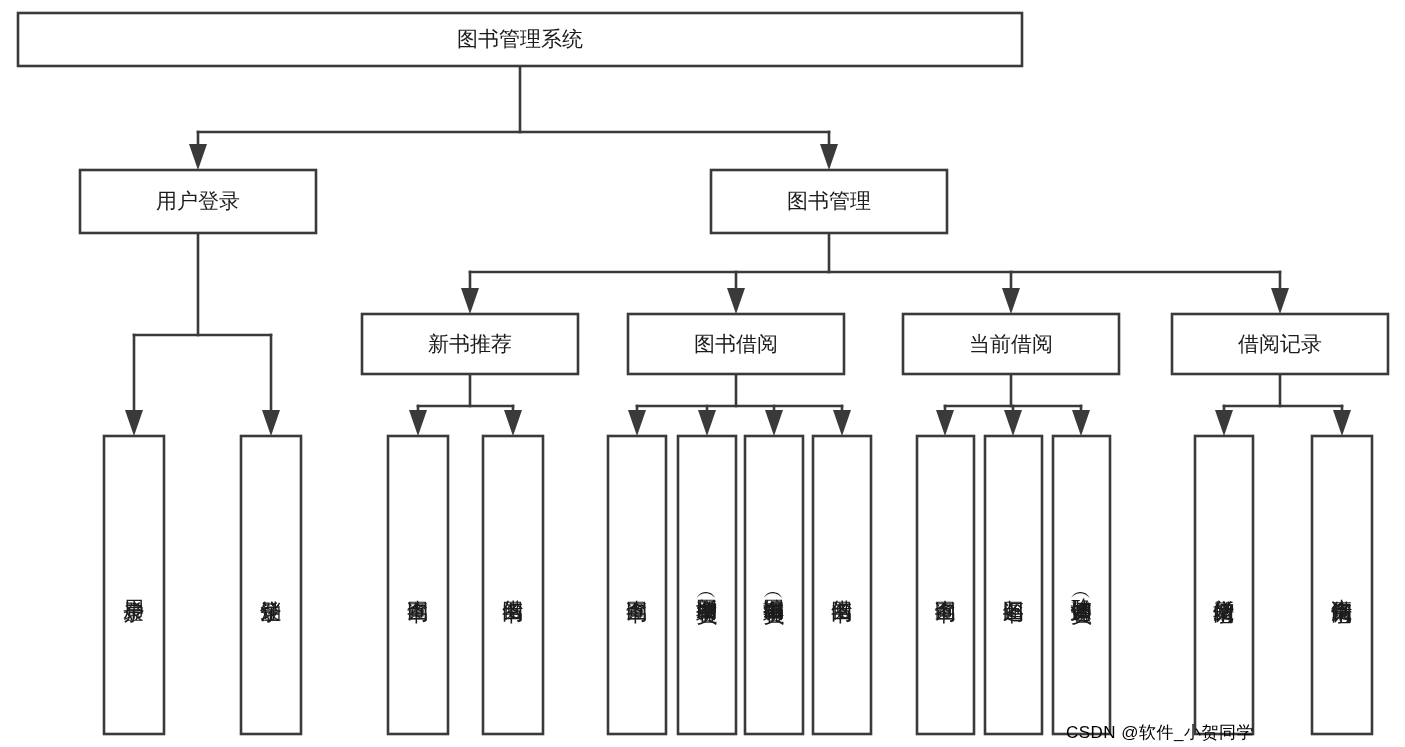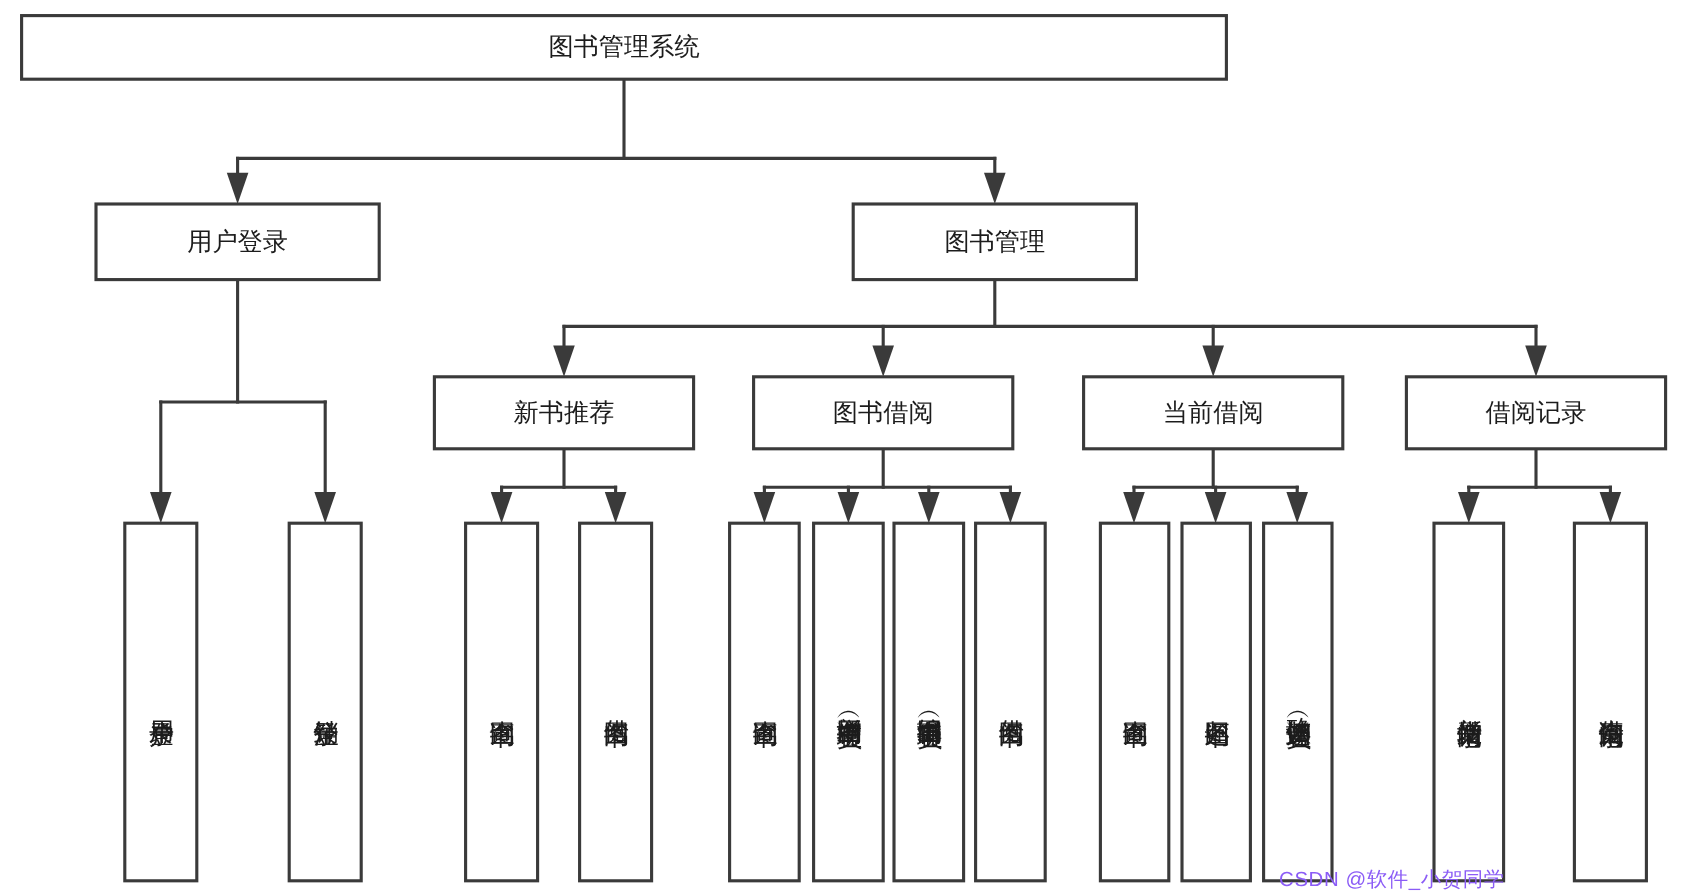--- a/index.html
+++ b/index.html
@@ -66,21 +66,21 @@
     white-space: nowrap;
     pointer-events: none;
     user-select: none;
   }
   .watermark {
     position: absolute;
     right: 8px;
     bottom: 3px;
     font-family: "Liberation Sans", "DejaVu Sans", sans-serif;
     font-size: 17px;
-    color: #8b5cf6;
+    color: #000000;
     letter-spacing: 0.5px;
     white-space: nowrap;
     user-select: none;
     margin-top: 24px;
   }
 </style>
 </head>
 <body>
 
 <div id="diagram-root">

